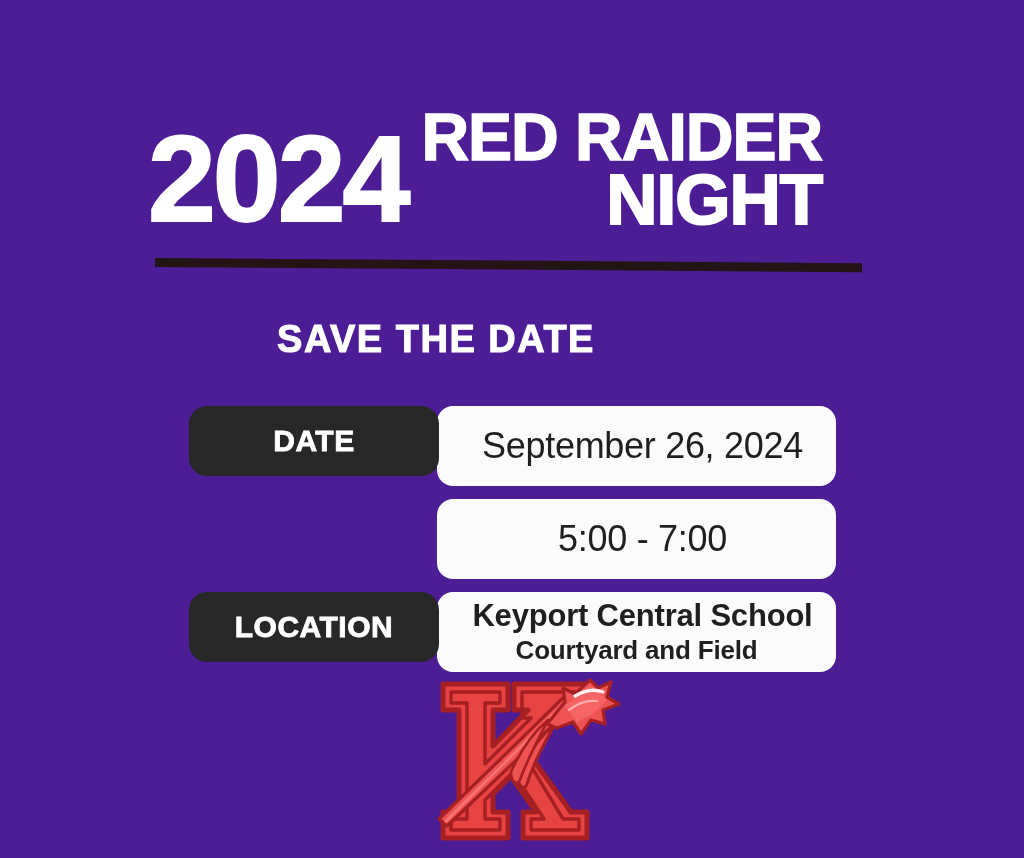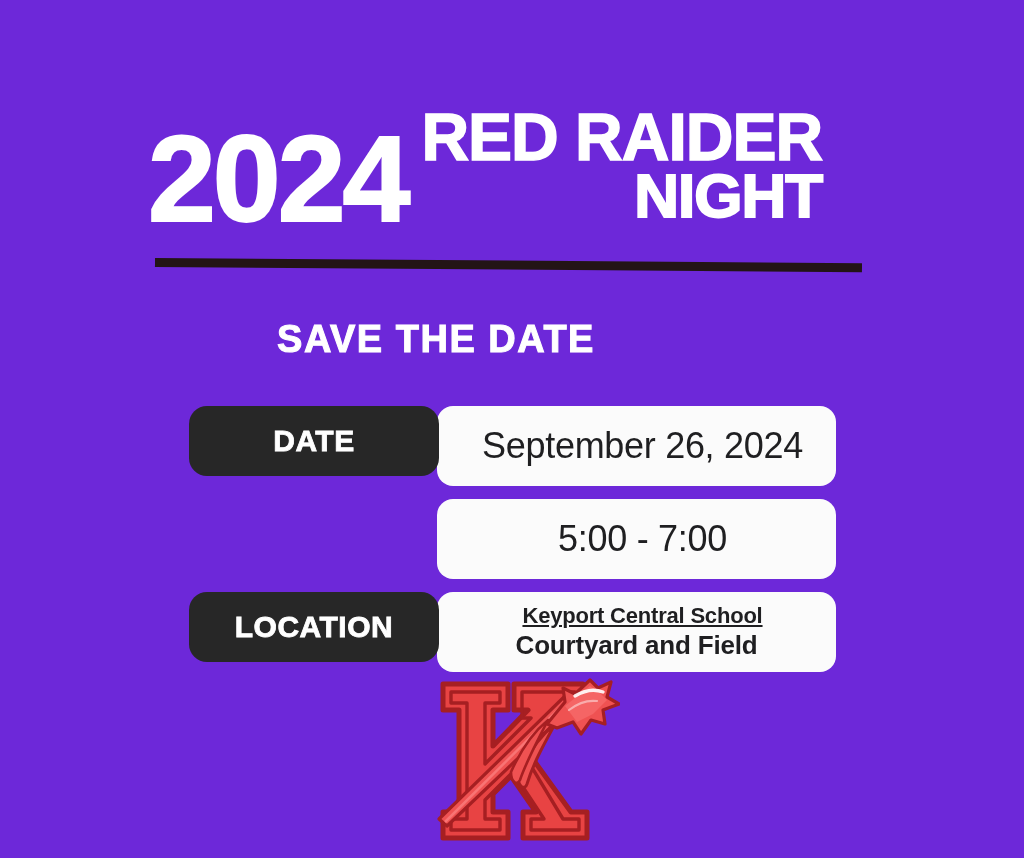--- a/index.html
+++ b/index.html
@@ -10,21 +10,21 @@
     width: 1024px;
     height: 858px;
     overflow: hidden;
     font-family: "Liberation Sans", sans-serif;
   }
 
   #flyer {
     position: relative;
     width: 1024px;
     height: 858px;
-    background: #6d28d9;
+    background: #4c1d95;
     overflow: hidden;
   }
 
   
   .title-block {
     position: absolute;
     left: 0;
     top: 100px;
     width: 1024px;
     height: 160px;
@@ -67,21 +67,21 @@
     line-height: 0.96;
     letter-spacing: -1px;
     -webkit-text-stroke: 1.5px #ffffff;
     white-space: nowrap;
   }
 
   .line-night {
     color: #ffffff;
     font-family: "Liberation Sans", sans-serif;
     font-weight: 700;
-    font-size: 62px;
+    font-size: 71px;
     line-height: 0.94;
     letter-spacing: -1px;
     margin-top: -2px;
     -webkit-text-stroke: 2px #ffffff;
     white-space: nowrap;
   }
 
   
   .divider {
     position: absolute;
@@ -163,23 +163,22 @@
     font-family: "Liberation Sans", sans-serif;
     font-size: 36px;
     font-weight: 400;
     letter-spacing: -0.3px;
     white-space: nowrap;
     margin-left: 12px;
   }
 
   .value-main.bold {
     font-weight: 700;
-    font-size: 22px;
+    font-size: 31px;
     letter-spacing: -0.2px;
-    text-decoration: underline;
   }
 
   .value-sub {
     font-family: "Liberation Sans", sans-serif;
     font-size: 26px;
     font-weight: 700;
     letter-spacing: -0.2px;
     margin-top: 1px;
     white-space: nowrap;
   }

